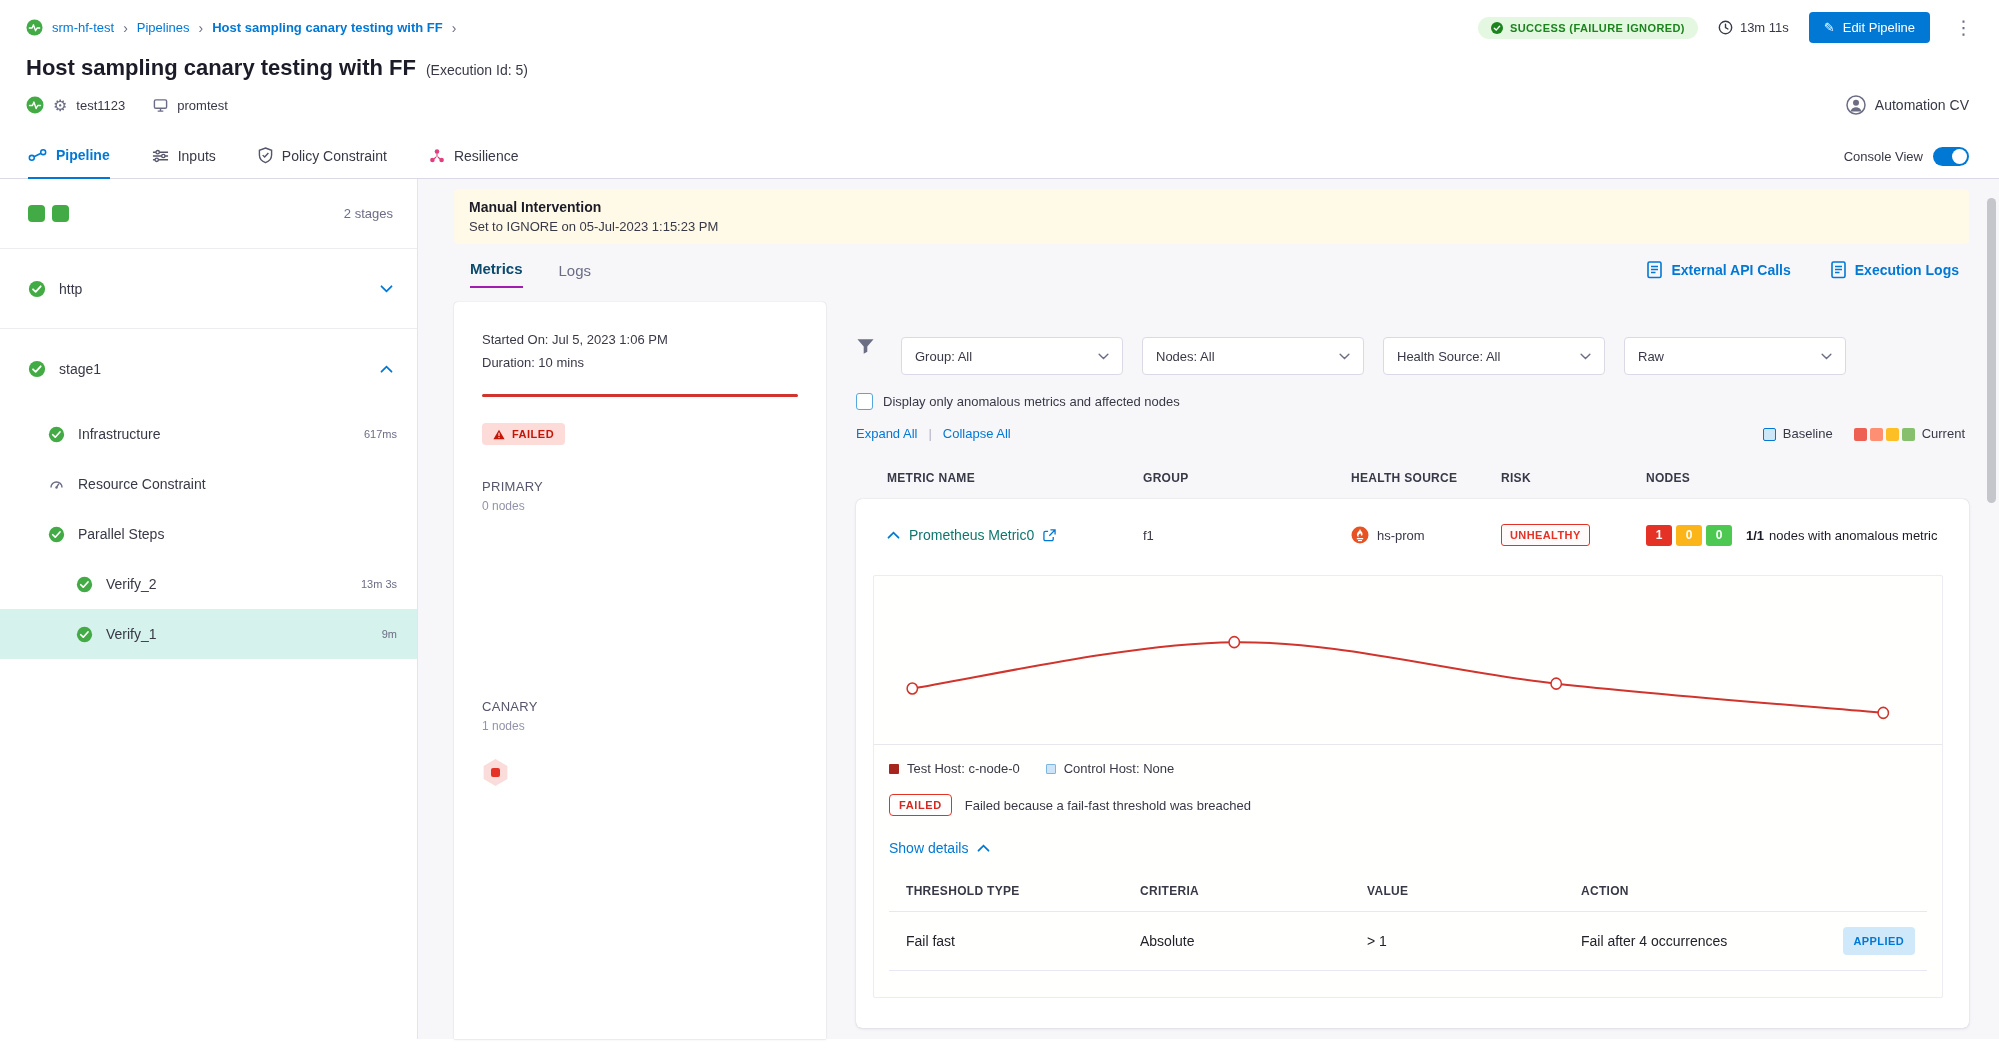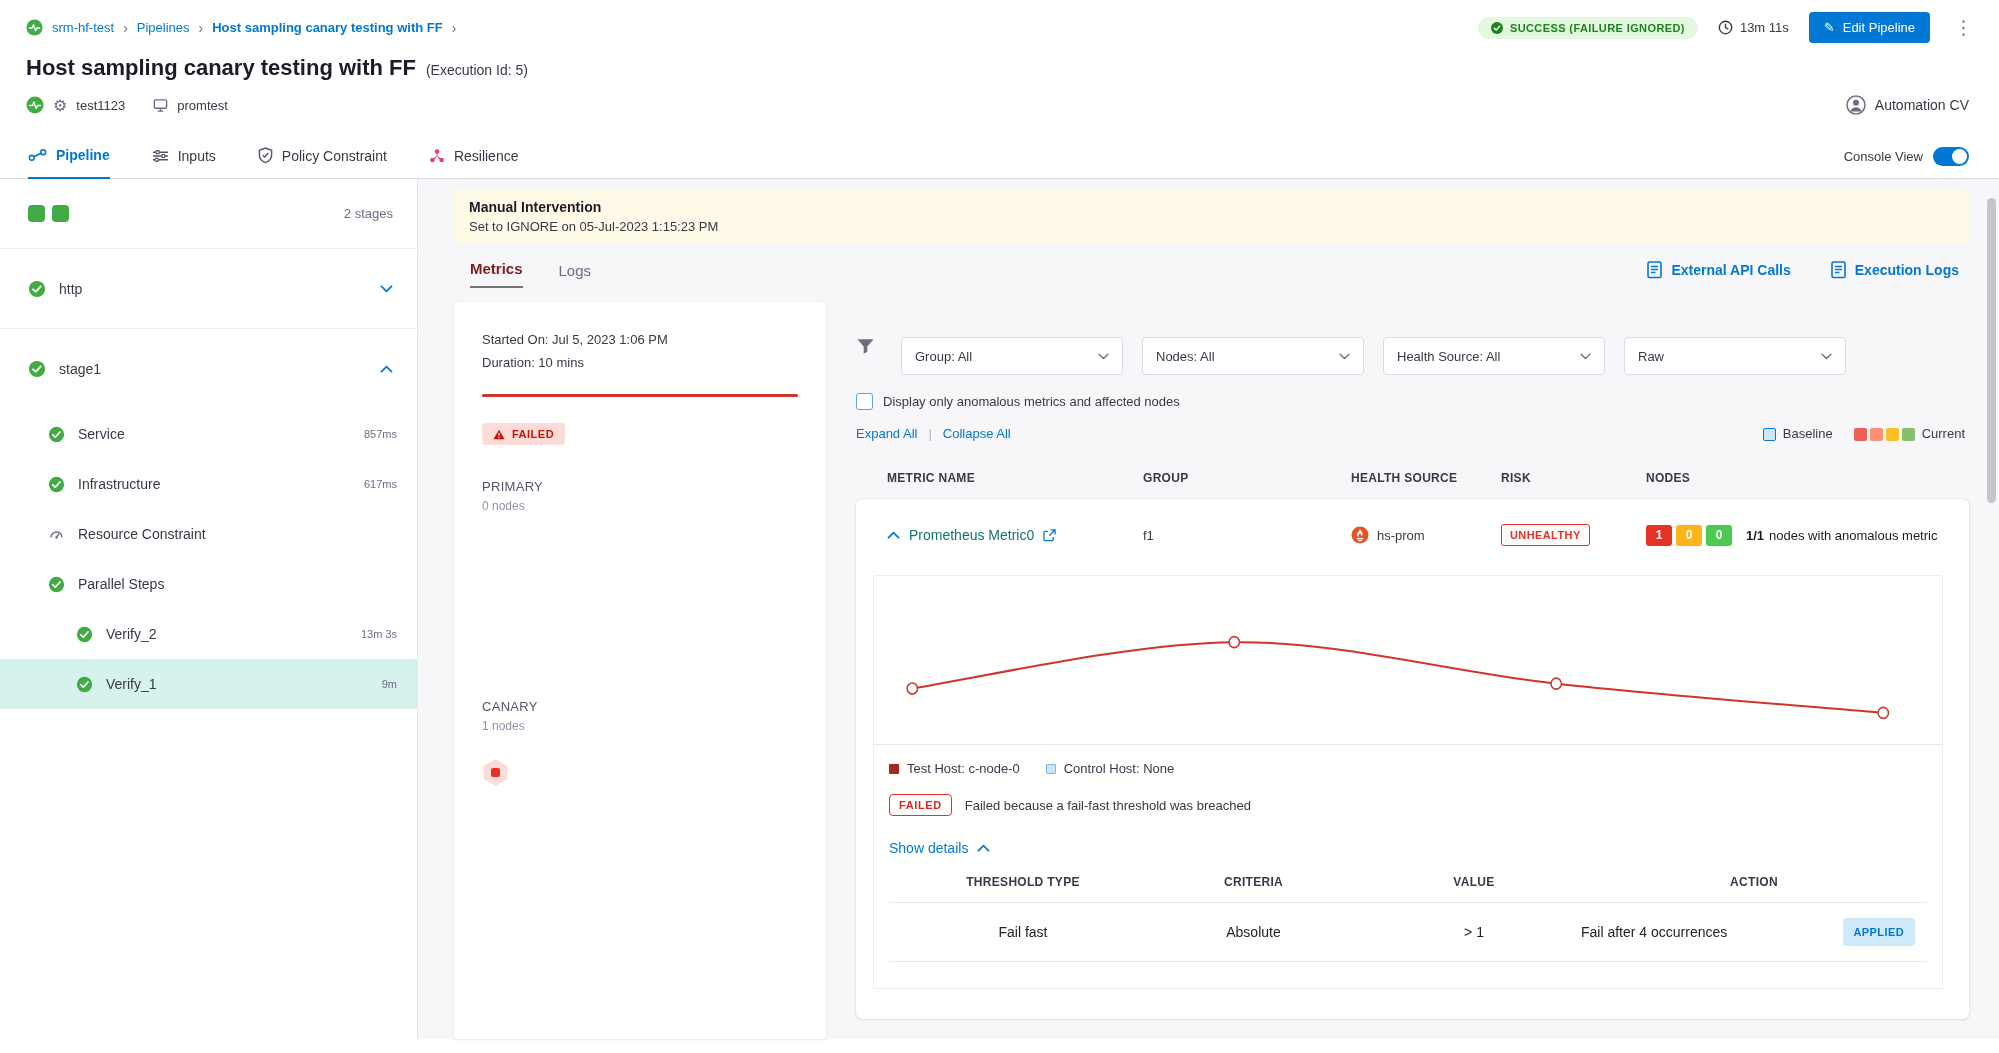--- a/index.html
+++ b/index.html
@@ -58,21 +58,21 @@
   .step-dur { margin-left: auto; font-size: 11px; color: #6b6d85; }
 
   
   .main { flex: 1; min-width: 0; background: #f7f7fa; padding: 10px 30px 0 36px; display: flex; flex-direction: column; }
   .banner { background: #fff9e7; border-radius: 4px; padding: 10px 15px; flex-shrink: 0; }
   .banner-title { font-size: 14px; font-weight: bold; color: #1c1c28; }
   .banner-sub { font-size: 13px; color: #383946; margin-top: 4px; }
 
   .detail-tabs { display: flex; align-items: flex-end; gap: 36px; margin-top: 16px; padding-left: 16px; flex-shrink: 0; }
   .dtab { font-size: 15px; color: #6b6d85; padding-bottom: 9px; cursor: pointer; }
-  .dtab.active { color: #7f1d1d; font-weight: bold; border-bottom: 2px solid #737373; }
+  .dtab.active { color: #0c4a6e; font-weight: bold; border-bottom: 2px solid #a21caf; }
   .doc-links { margin-left: auto; display: flex; gap: 40px; padding-bottom: 9px; padding-right: 10px; }
   .doc-link { display: flex; align-items: center; gap: 8px; color: #0278d5; font-size: 14px; font-weight: bold; cursor: pointer; }
 
   .body-row { display: flex; margin-top: 14px; flex: 1; min-height: 0; align-items: stretch; }
 
   
   .node-panel { width: 372px; flex-shrink: 0; background: #fff; border-radius: 4px 4px 0 0;
     box-shadow: 0 0 1px rgba(40,41,61,.25), 0 1px 2px rgba(96,97,112,.12); padding: 30px 28px; }
   .np-line { font-size: 13px; color: #383946; }
   .np-line + .np-line { margin-top: 8px; }
@@ -126,21 +126,21 @@
   .chart-legend { display: flex; align-items: center; gap: 26px; padding: 16px 15px 0; font-size: 13px; color: #383946; }
   .cl-item { display: flex; align-items: center; gap: 8px; }
   .cl-sw { width: 10px; height: 10px; border-radius: 1px; display: inline-block; }
   .cl-sw.control { border: 1.5px solid #7fb5e3; }
   .failed-line { display: flex; align-items: center; gap: 13px; padding: 18px 15px 0; }
   .failed-outline { border: 1px solid #e43326; color: #d02a22; background: #fff; font-size: 11px; font-weight: bold;
     letter-spacing: .6px; padding: 4px 9px; border-radius: 4px; }
   .failed-msg { font-size: 13px; color: #383946; }
   .show-details { display: flex; align-items: center; gap: 9px; padding: 24px 15px 0; color: #0278d5; font-size: 14px; cursor: pointer; width: fit-content; }
 
-  .th-table { margin: 19px 15px 26px; text-align: center; }
+  .th-table { margin: 28px 15px 26px; }
   .th-head { display: grid; grid-template-columns: 234px 227px 214px 1fr; padding: 0 0 13px 17px;
     font-size: 12px; font-weight: bold; color: #383946; letter-spacing: .3px; }
   .th-row { display: grid; grid-template-columns: 234px 227px 214px 1fr; align-items: center;
     border-top: 1px solid #e8e9f0; border-bottom: 1px solid #e8e9f0; padding: 15px 12px 15px 17px;
     font-size: 14px; color: #22222a; }
   .th-action { display: flex; align-items: center; justify-content: space-between; }
   .applied-badge { background: #cfe9fb; color: #0278d5; font-size: 11px; font-weight: bold; letter-spacing: .4px;
     padding: 8px 11px; border-radius: 4px; }
 
   
@@ -289,28 +289,20 @@
           <path d="M5.6 10.3l2.9 2.9 5.6-6.2" stroke="#fff" stroke-width="2" fill="none" stroke-linecap="round" stroke-linejoin="round"></path>
         </svg>
       <span>stage1</span>
       <span class="chev">
         <svg width="13" height="8" viewBox="0 0 12 8">
             <path d="M1 6.7l5-5 5 5" stroke="#0278d5" stroke-width="1.8" fill="none" stroke-linecap="round"></path>
           </svg>
       </span>
     </div>
 
-    <div class="step-row">
-      <svg width="17" height="17" viewBox="0 0 20 20">
-          <circle cx="10" cy="10" r="9" fill="#42ab45"></circle>
-          <path d="M5.6 10.3l2.9 2.9 5.6-6.2" stroke="#fff" stroke-width="2" fill="none" stroke-linecap="round" stroke-linejoin="round"></path>
-        </svg>
-      <span>Service</span>
-      <span class="step-dur">857ms</span>
-    </div>
     <div class="step-row">
       <svg width="17" height="17" viewBox="0 0 20 20">
           <circle cx="10" cy="10" r="9" fill="#42ab45"></circle>
           <path d="M5.6 10.3l2.9 2.9 5.6-6.2" stroke="#fff" stroke-width="2" fill="none" stroke-linecap="round" stroke-linejoin="round"></path>
         </svg>
       <span>Infrastructure</span>
       <span class="step-dur">617ms</span>
     </div>
     <div class="step-row">
       <svg width="17" height="17" viewBox="0 0 20 20">

